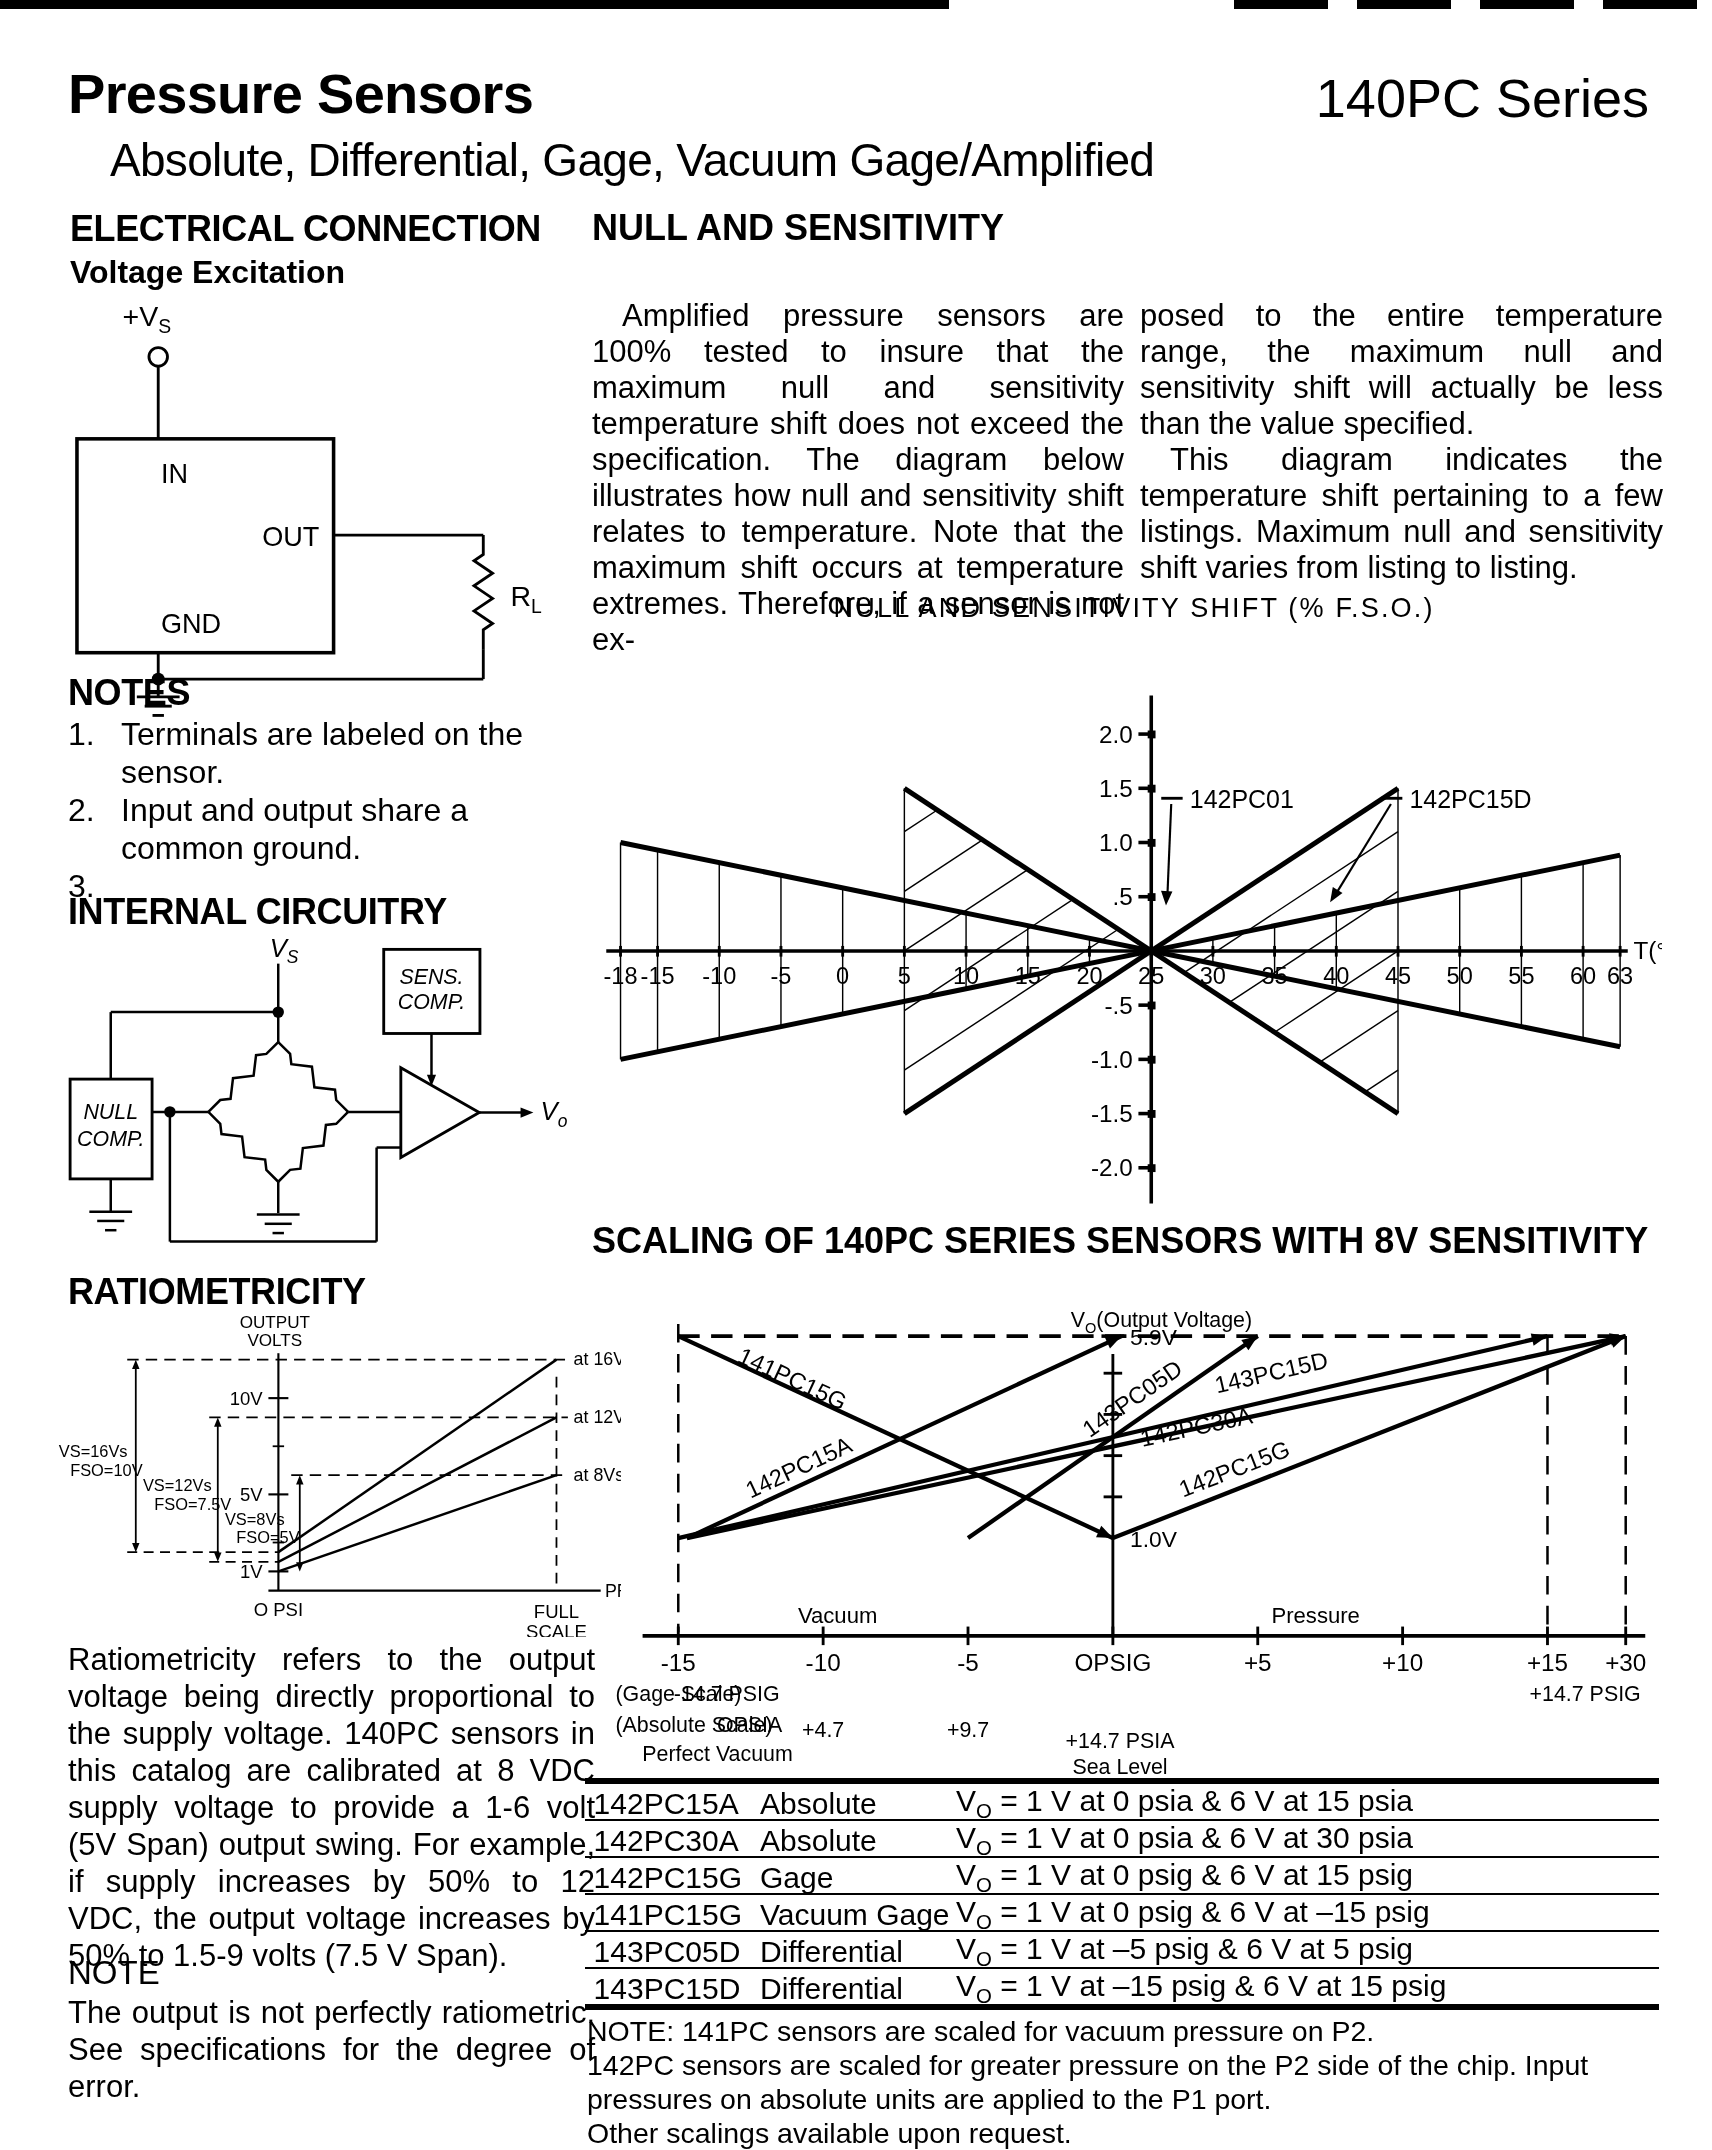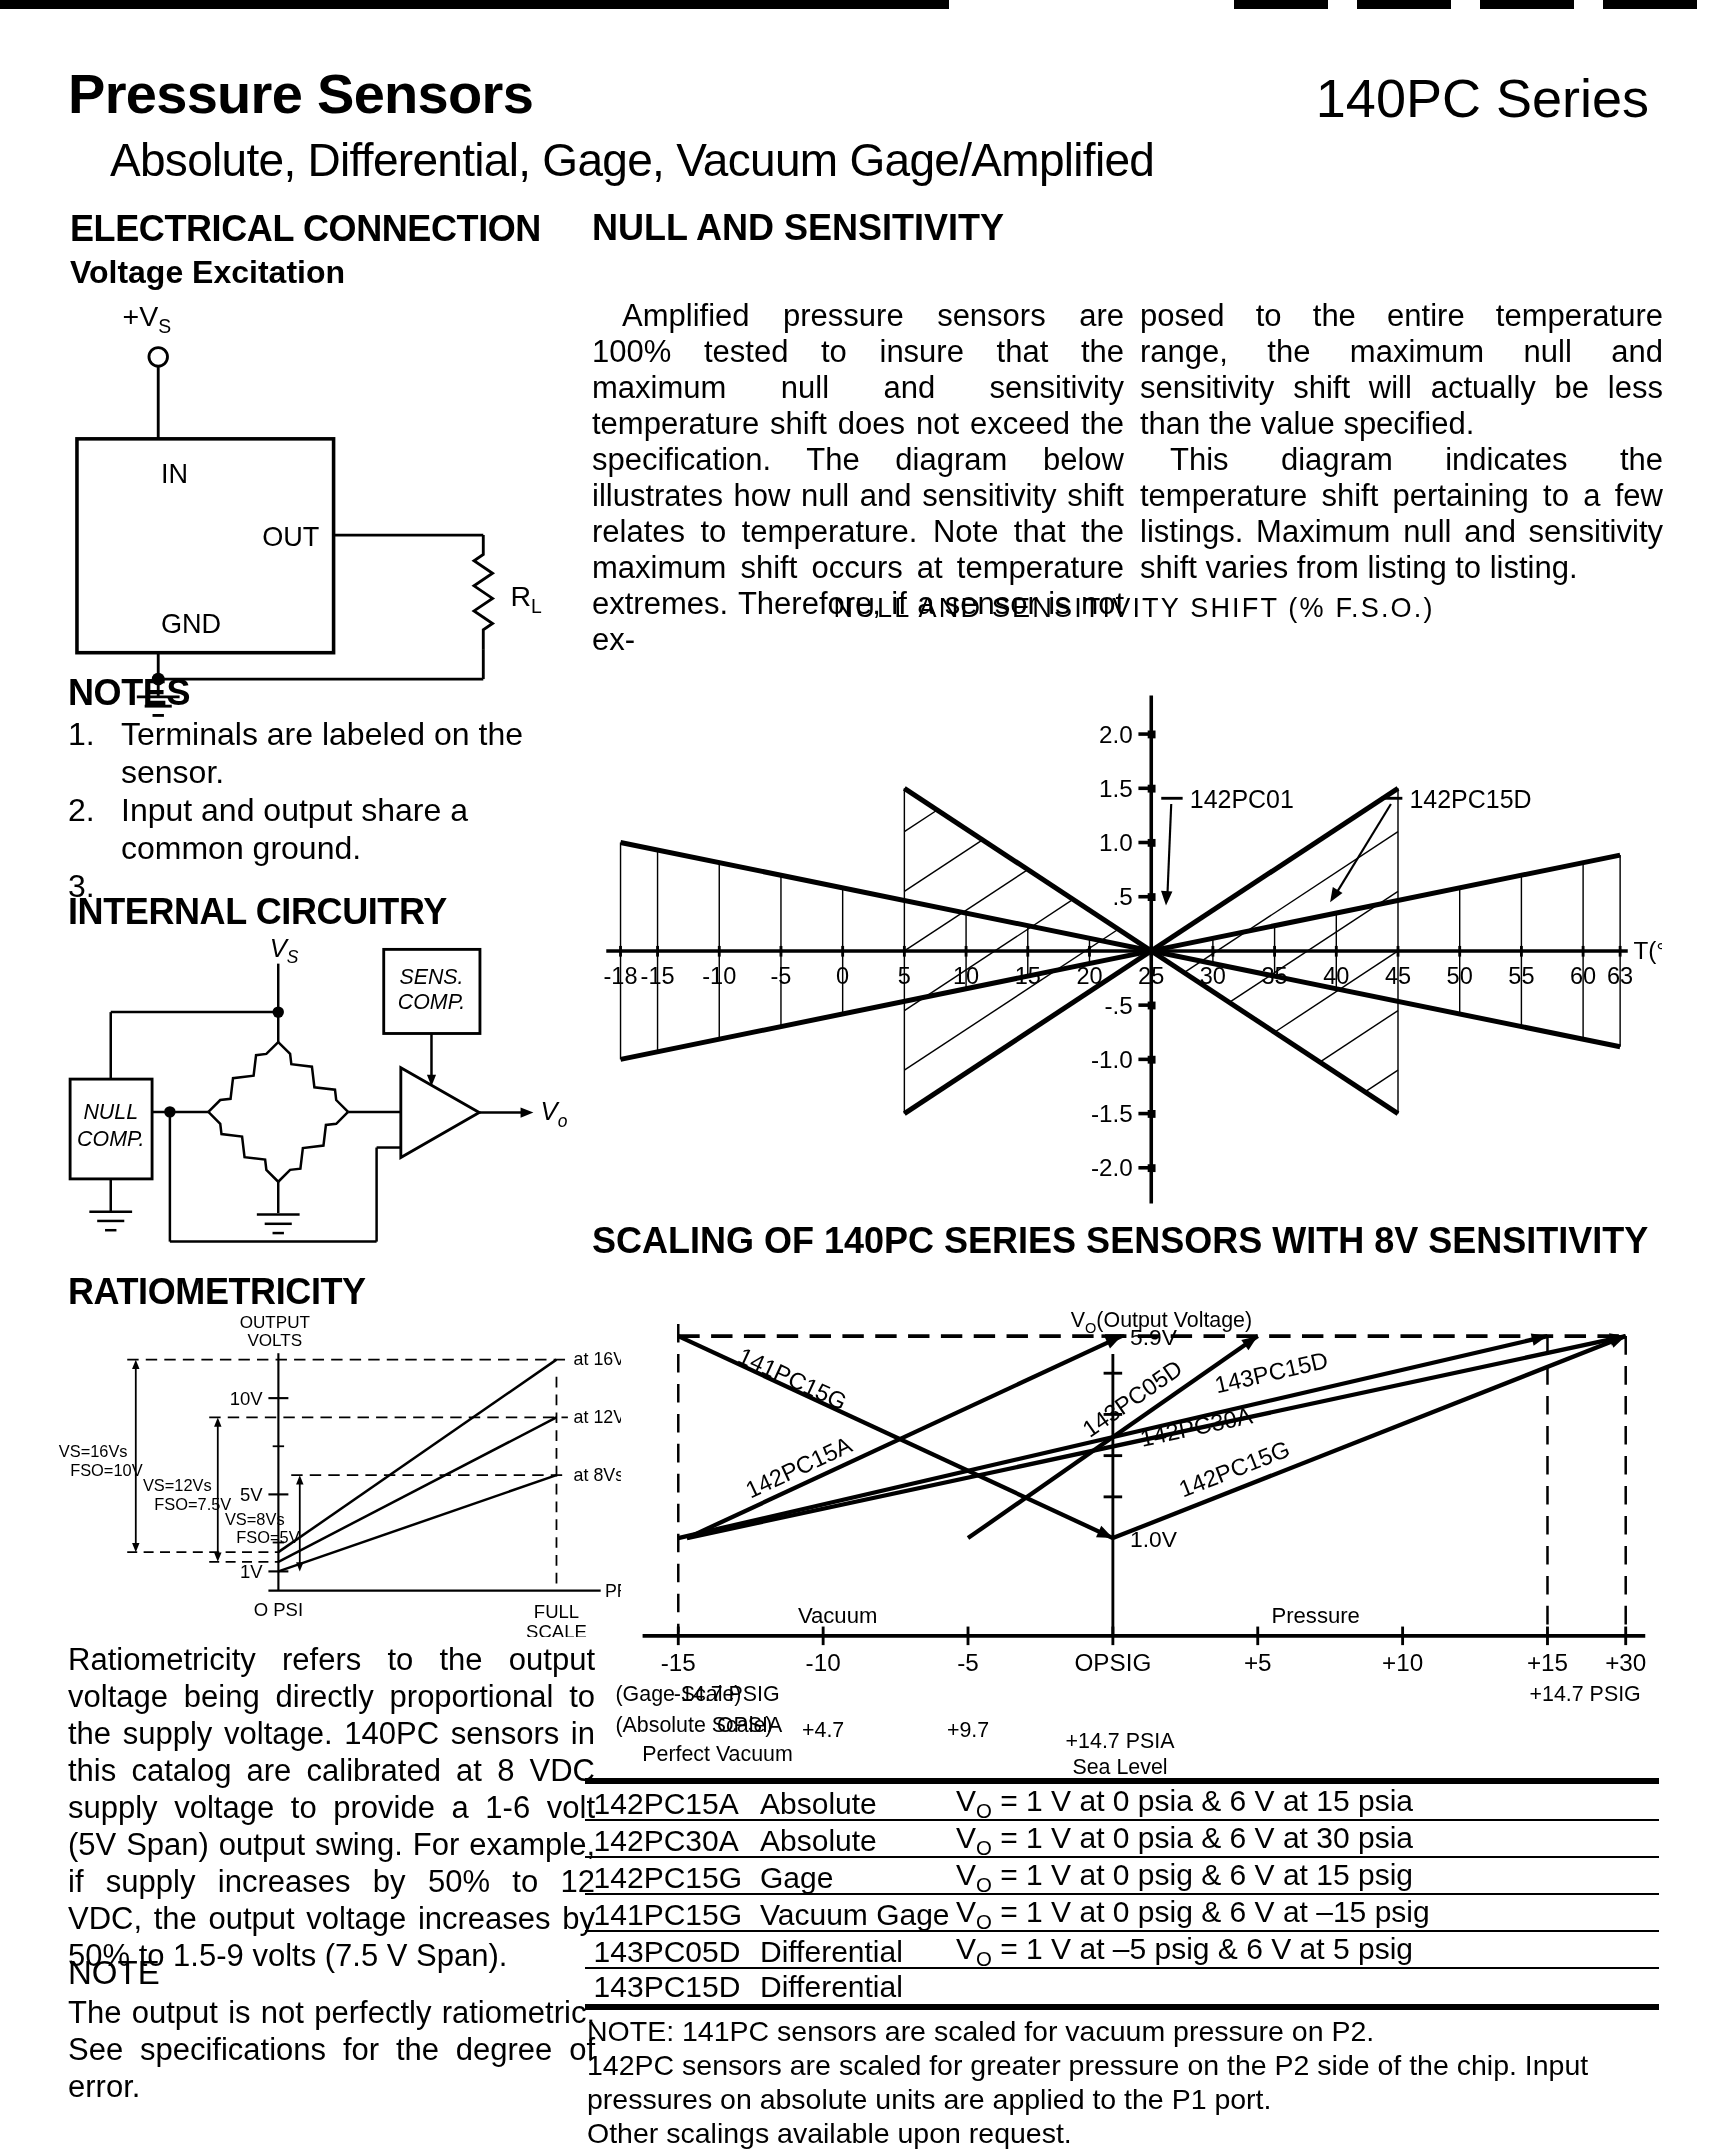--- a/index.html
+++ b/index.html
@@ -379,20 +379,21 @@
         <div class="t-value"><span>V</span><sub>O</sub><span> = 1 V at 0 psig &amp; 6 V at –15 psig</span></div>
       </div>
       <div class="t-row">
         <div class="t-model">143PC05D</div>
         <div class="t-type">Differential</div>
         <div class="t-value"><span>V</span><sub>O</sub><span> = 1 V at –5 psig &amp; 6 V at 5 psig</span></div>
       </div>
       <div class="t-row">
         <div class="t-model">143PC15D</div>
         <div class="t-type">Differential</div>
+        <div class="t-value"><span>V</span><sub>O</sub><span> = 1 V at –15 psig &amp; 6 V at 15 psig</span></div>
       </div>
     </div>
 </div>
 <div class="abs tnotes" style="left:587px;top:2014px;width:1117px;">
     <div>NOTE: 141PC sensors are scaled for vacuum pressure on P2.</div>
     <div>142PC sensors are scaled for greater pressure on the P2 side of the chip. Input pressures on absolute units are applied to the P1 port.</div>
     <div>Other scalings available upon request.</div>
   </div>
 
 

